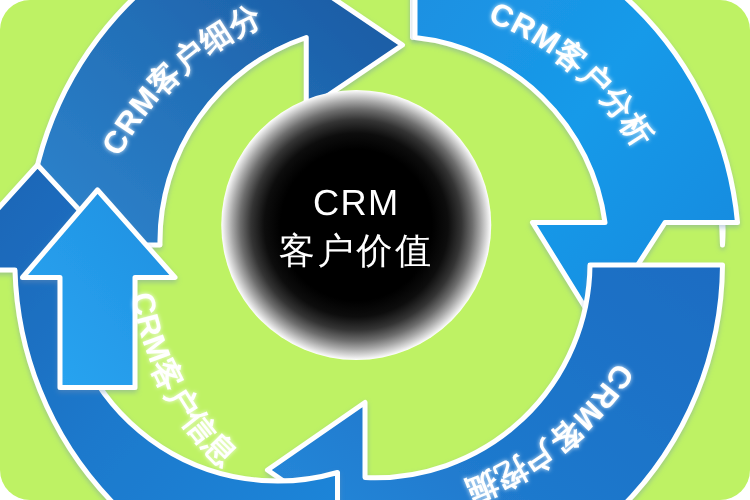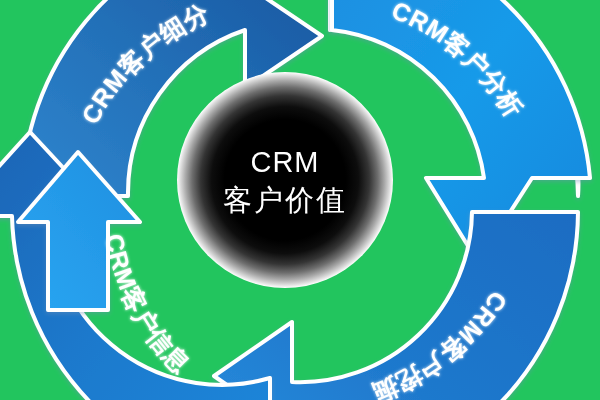--- a/index.html
+++ b/index.html
@@ -10,21 +10,22 @@
   body {
     width: 600px;
     height: 400px;
     overflow: hidden;
     font-family: "Liberation Sans", "DejaVu Sans", sans-serif;
   }
   #diagram-root {
     position: relative;
     width: 600px;
     height: 400px;
-    background: #22c55e;
+    background: #bef264;
+    border-radius: 24px;
   }
   #cycle-svg {
     position: absolute;
     left: 0;
     top: 0;
     width: 600px;
     height: 400px;
     display: block;
   }
   .arc-label {

